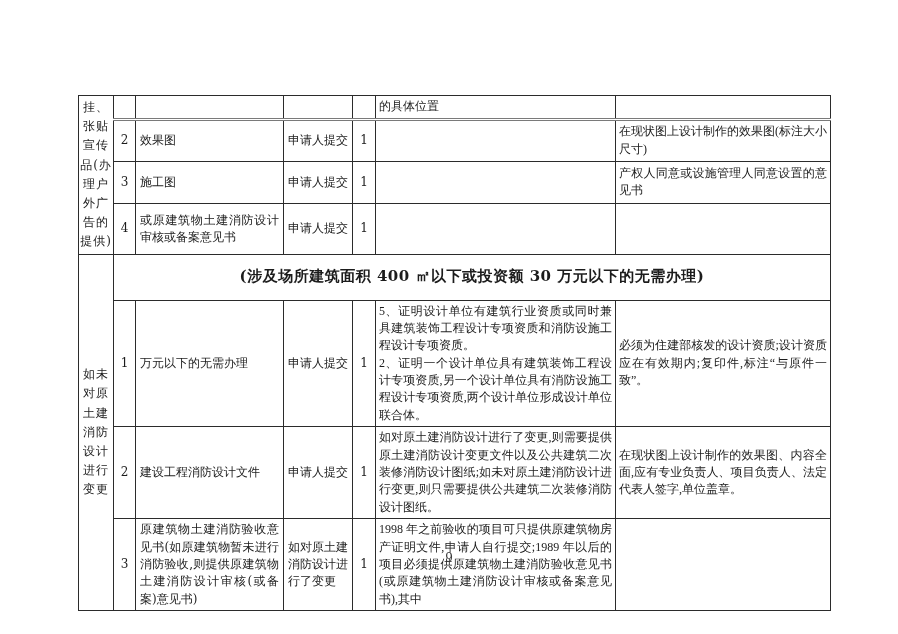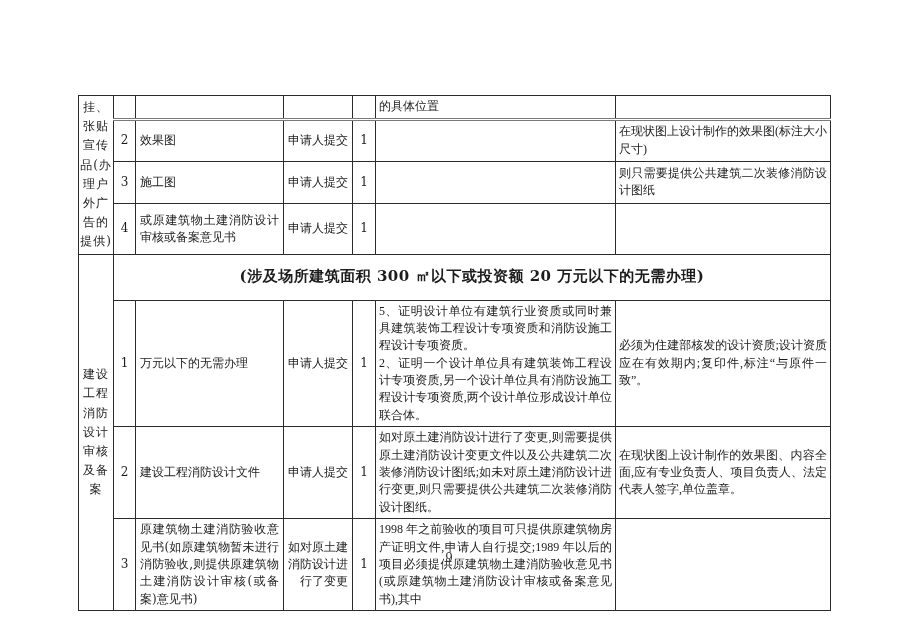--- a/index.html
+++ b/index.html
@@ -35,21 +35,21 @@
 
   td.cat {
     word-break: break-all;
     text-align: center;
     padding: 2px 1px;
     letter-spacing: 1px;
     line-height: 1.6;
   }
   td.cat-top { vertical-align: top; }
   td.num, td.qty { text-align: center; }
-  td.sub { text-align: right; }
+  td.sub { text-align: left; }
   td.item, td.desc, td.note { text-align: left; text-align: justify; word-break: break-all; }
   td.desc, td.note { padding: 2px 3px; font-family: Liberation Serif, serif; }
 
   tr.carryover td { border-bottom: 3px double #7a7a7a; }
   tr.carryover td.cat { border-bottom: 1px solid #2b2b2b; }
 
   td.banner {
     text-align: center;
     font-weight: bold;
     font-size: 15px;
@@ -96,34 +96,34 @@
     <td class="qty">1</td>
     <td class="desc"></td>
     <td class="note">在现状图上设计制作的效果图(标注大小尺寸)</td>
   </tr>
   <tr style="height:42px;">
     <td class="num">3</td>
     <td class="item">施工图</td>
     <td class="sub">申请人提交</td>
     <td class="qty">1</td>
     <td class="desc"></td>
-    <td class="note">则只需要提供公共建筑二次装修消防设计图纸</td>
+    <td class="note">产权人同意或设施管理人同意设置的意见书</td>
   </tr>
   <tr style="height:49px;">
     <td class="num">4</td>
     <td class="item">或原建筑物土建消防设计审核或备案意见书</td>
     <td class="sub">申请人提交</td>
     <td class="qty">1</td>
     <td class="desc"></td>
     <td class="note"></td>
   </tr>
 
   <tr style="height:46px;">
-    <td class="cat" rowspan="4">建设工程消防设计审核及备案</td>
-    <td class="banner" colspan="6">(涉及场所建筑面积 300 ㎡以下或投资额 20 万元以下的无需办理)</td>
+    <td class="cat" rowspan="4">如未对原土建消防设计进行变更</td>
+    <td class="banner" colspan="6">(涉及场所建筑面积 400 ㎡以下或投资额 30 万元以下的无需办理)</td>
   </tr>
 
   <tr style="height:104px;">
     <td class="num">1</td>
     <td class="item">万元以下的无需办理</td>
     <td class="sub">申请人提交</td>
     <td class="qty">1</td>
     <td class="desc">
       <div>5、证明设计单位有建筑行业资质或同时兼具建筑装饰工程设计专项资质和消防设施工程设计专项资质。</div>
       <div>2、证明一个设计单位具有建筑装饰工程设计专项资质,另一个设计单位具有消防设施工程设计专项资质,两个设计单位形成设计单位联合体。</div>

